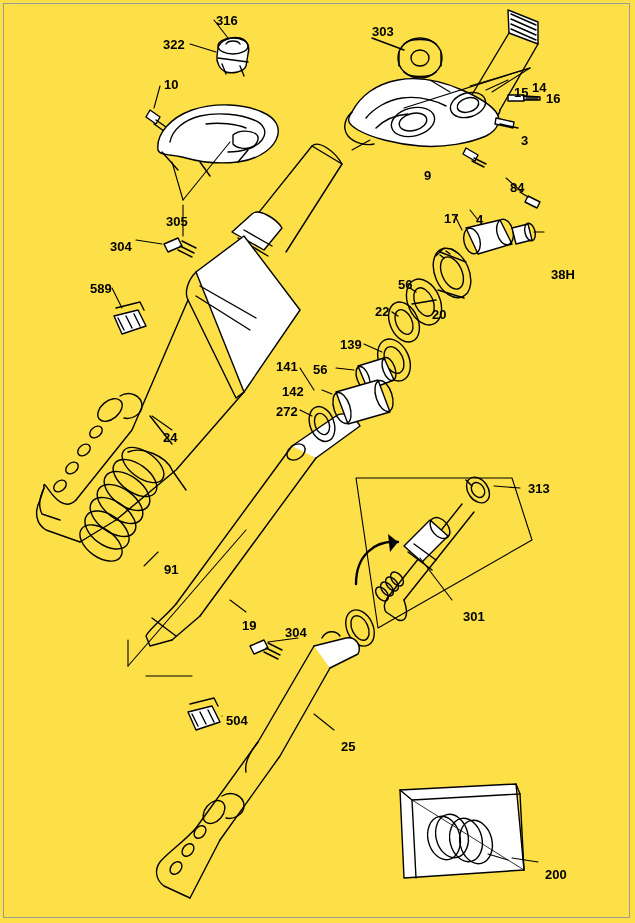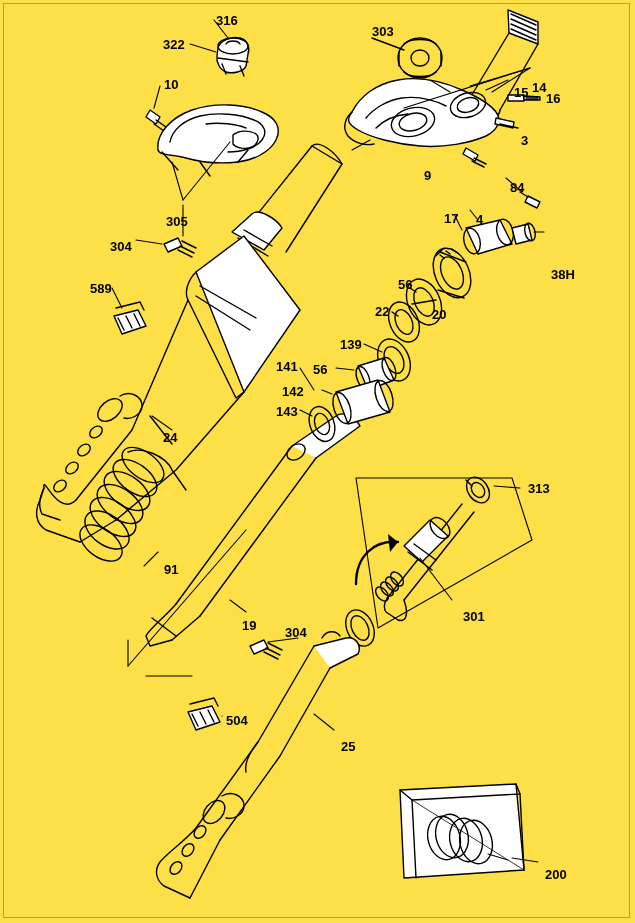--- a/index.html
+++ b/index.html
@@ -305,21 +305,21 @@
   <div class="callout" style="left:551px; top:236px;margin-top:32px;">38H</div>
   <div class="callout" style="left:110px; top:240px;">304</div>
   <div class="callout" style="left:432px; top:264px;margin-top:44px;">20</div>
   <div class="callout" style="left:90px; top:282px;">589</div>
   <div class="callout" style="left:398px; top:278px;">56</div>
   <div class="callout" style="left:375px; top:305px;">22</div>
   <div class="callout" style="left:340px; top:338px;">139</div>
   <div class="callout" style="left:276px; top:360px;">141</div>
   <div class="callout" style="left:313px; top:363px;">56</div>
   <div class="callout" style="left:282px; top:385px;">142</div>
-  <div class="callout" style="left:276px; top:405px;">143</div>
+  <div class="callout" style="left:276px; top:405px;">272</div>
   <div class="callout" style="left:163px; top:431px;">24</div>
   <div class="callout" style="left:528px; top:482px;">313</div>
   <div class="callout" style="left:164px; top:563px;">91</div>
   <div class="callout" style="left:463px; top:610px;">301</div>
   <div class="callout" style="left:242px; top:619px;">19</div>
   <div class="callout" style="left:285px; top:626px;">304</div>
   <div class="callout" style="left:226px; top:714px;">504</div>
   <div class="callout" style="left:341px; top:740px;">25</div>
   <div class="callout" style="left:545px; top:868px;">200</div>
 

